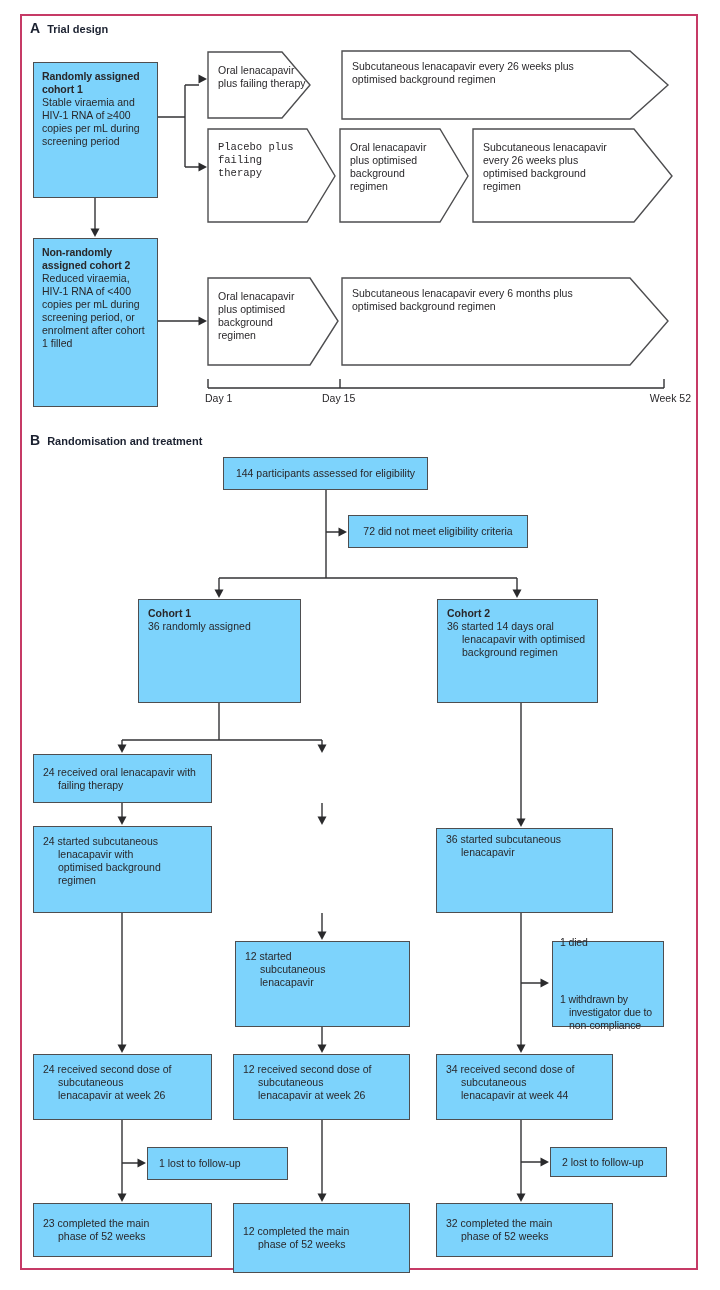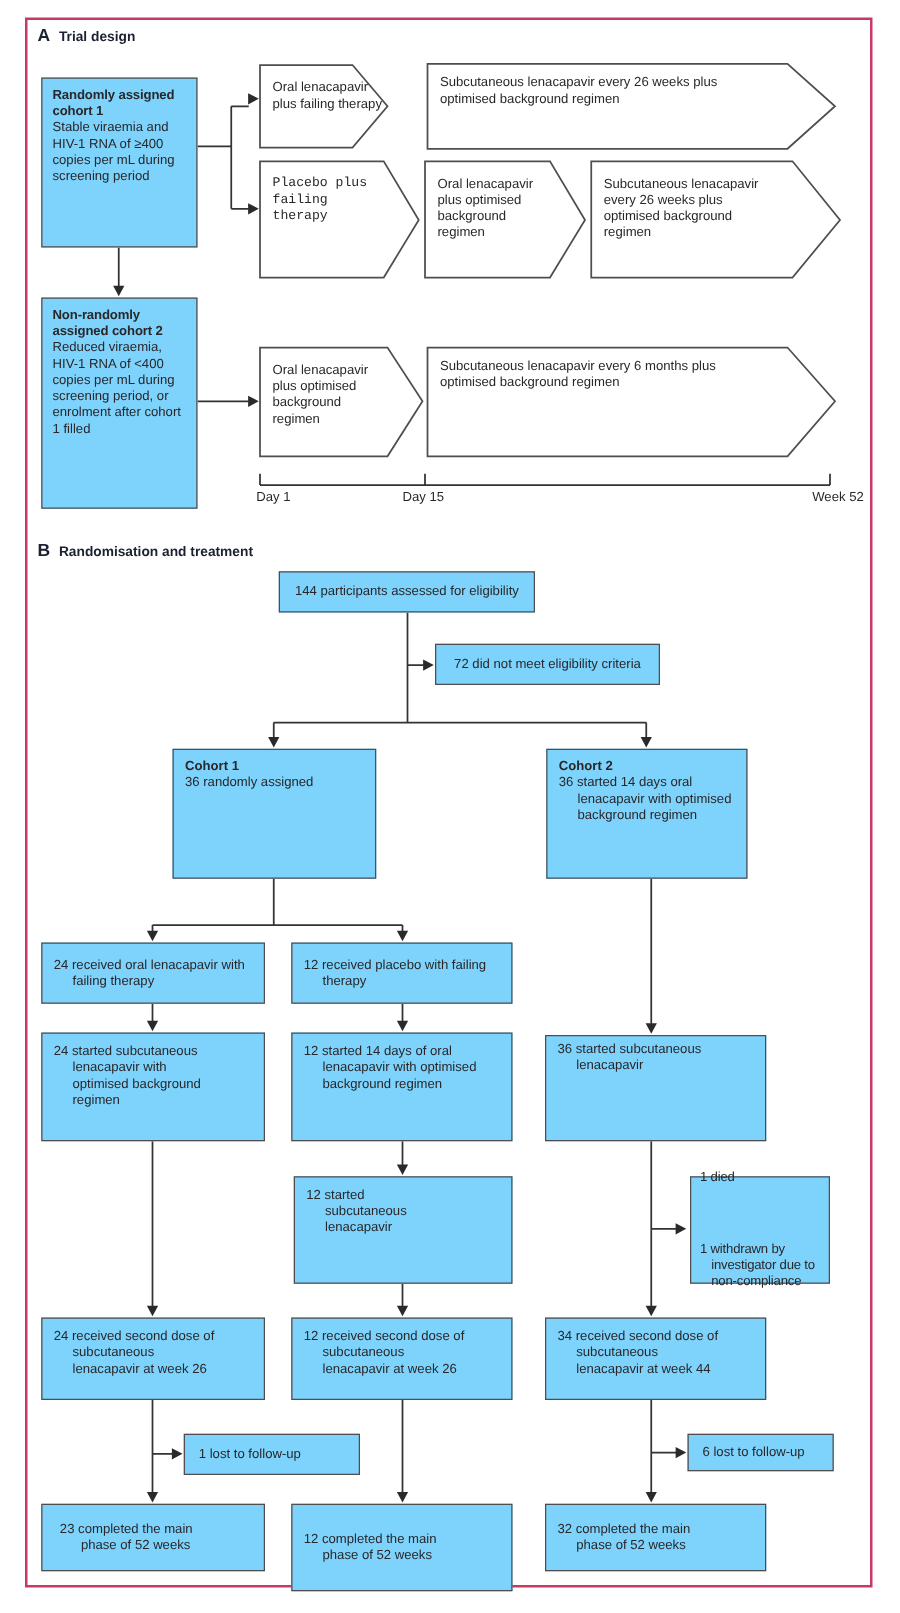--- a/index.html
+++ b/index.html
@@ -134,29 +134,23 @@
   </div>
 
   <div class="box" style="left:437px;top:599px;width:161px;height:104px;padding:7px 10px 7px 9px;">
     <div class="b">Cohort 2</div>
     <div class="hang">36 started 14 days oral lenacapavir with optimised background regimen</div>
   </div>
 
   <div class="box vctr" style="left:33px;top:754px;width:179px;height:49px;padding:3px 10px 3px 9px;">
     <div class="hang">24 received oral lenacapavir with failing therapy</div>
   </div>
-  <div class="box vctr" style="left:233px;top:754px;width:177px;height:49px;padding:3px 18px 3px 9px;">
-    <div class="hang">12 received placebo with failing therapy</div>
-  </div>
 
   <div class="box" style="left:33px;top:826px;width:179px;height:87px;padding:8px 40px 6px 9px;">
     <div class="hang">24 started subcutaneous lenacapavir with optimised background regimen</div>
-  </div>
-  <div class="box" style="left:233px;top:826px;width:177px;height:87px;padding:8px 18px 6px 9px;">
-    <div class="hang">12 started 14 days of oral lenacapavir with optimised background regimen</div>
   </div>
   <div class="box" style="left:436px;top:828px;width:177px;height:85px;padding:4px 38px 6px 9px;">
     <div class="hang">36 started subcutaneous lenacapavir</div>
   </div>
 
   <div class="box" style="left:235px;top:941px;width:175px;height:86px;padding:8px 52px 6px 9px;">
     <div class="hang">12 started subcutaneous lenacapavir</div>
   </div>
 
   <div class="box vcol" style="left:552px;top:941px;width:112px;height:86px;padding:6px 4px 6px 7px;letter-spacing:-0.15px;gap:44px;">
@@ -171,24 +165,24 @@
     <div class="hang">12 received second dose of subcutaneous lenacapavir at week 26</div>
   </div>
   <div class="box" style="left:436px;top:1054px;width:177px;height:66px;padding:8px 36px 5px 9px;">
     <div class="hang">34 received second dose of subcutaneous lenacapavir at week 44</div>
   </div>
 
   <div class="box vctr nowrap" style="left:147px;top:1147px;width:141px;height:33px;padding-left:11px;">
     <span>1 lost to follow-up</span>
   </div>
   <div class="box vctr nowrap" style="left:550px;top:1147px;width:117px;height:30px;padding-left:11px;">
-    <span>6 lost to follow-up</span>
+    <span>2 lost to follow-up</span>
   </div>
 
-  <div class="box vctr" style="left:33px;top:1203px;width:179px;height:54px;padding:3px 52px 3px 9px;text-align:center;">
+  <div class="box vctr" style="left:33px;top:1203px;width:179px;height:54px;padding:3px 52px 3px 9px;">
     <div class="hang">23 completed the main phase of 52 weeks</div>
   </div>
   <div class="box vctr" style="left:233px;top:1203px;width:177px;height:70px;padding:3px 50px 3px 9px;">
     <div class="hang">12 completed the main phase of 52 weeks</div>
   </div>
   <div class="box vctr" style="left:436px;top:1203px;width:177px;height:54px;padding:3px 50px 3px 9px;">
     <div class="hang">32 completed the main phase of 52 weeks</div>
   </div>
 
 </div>

